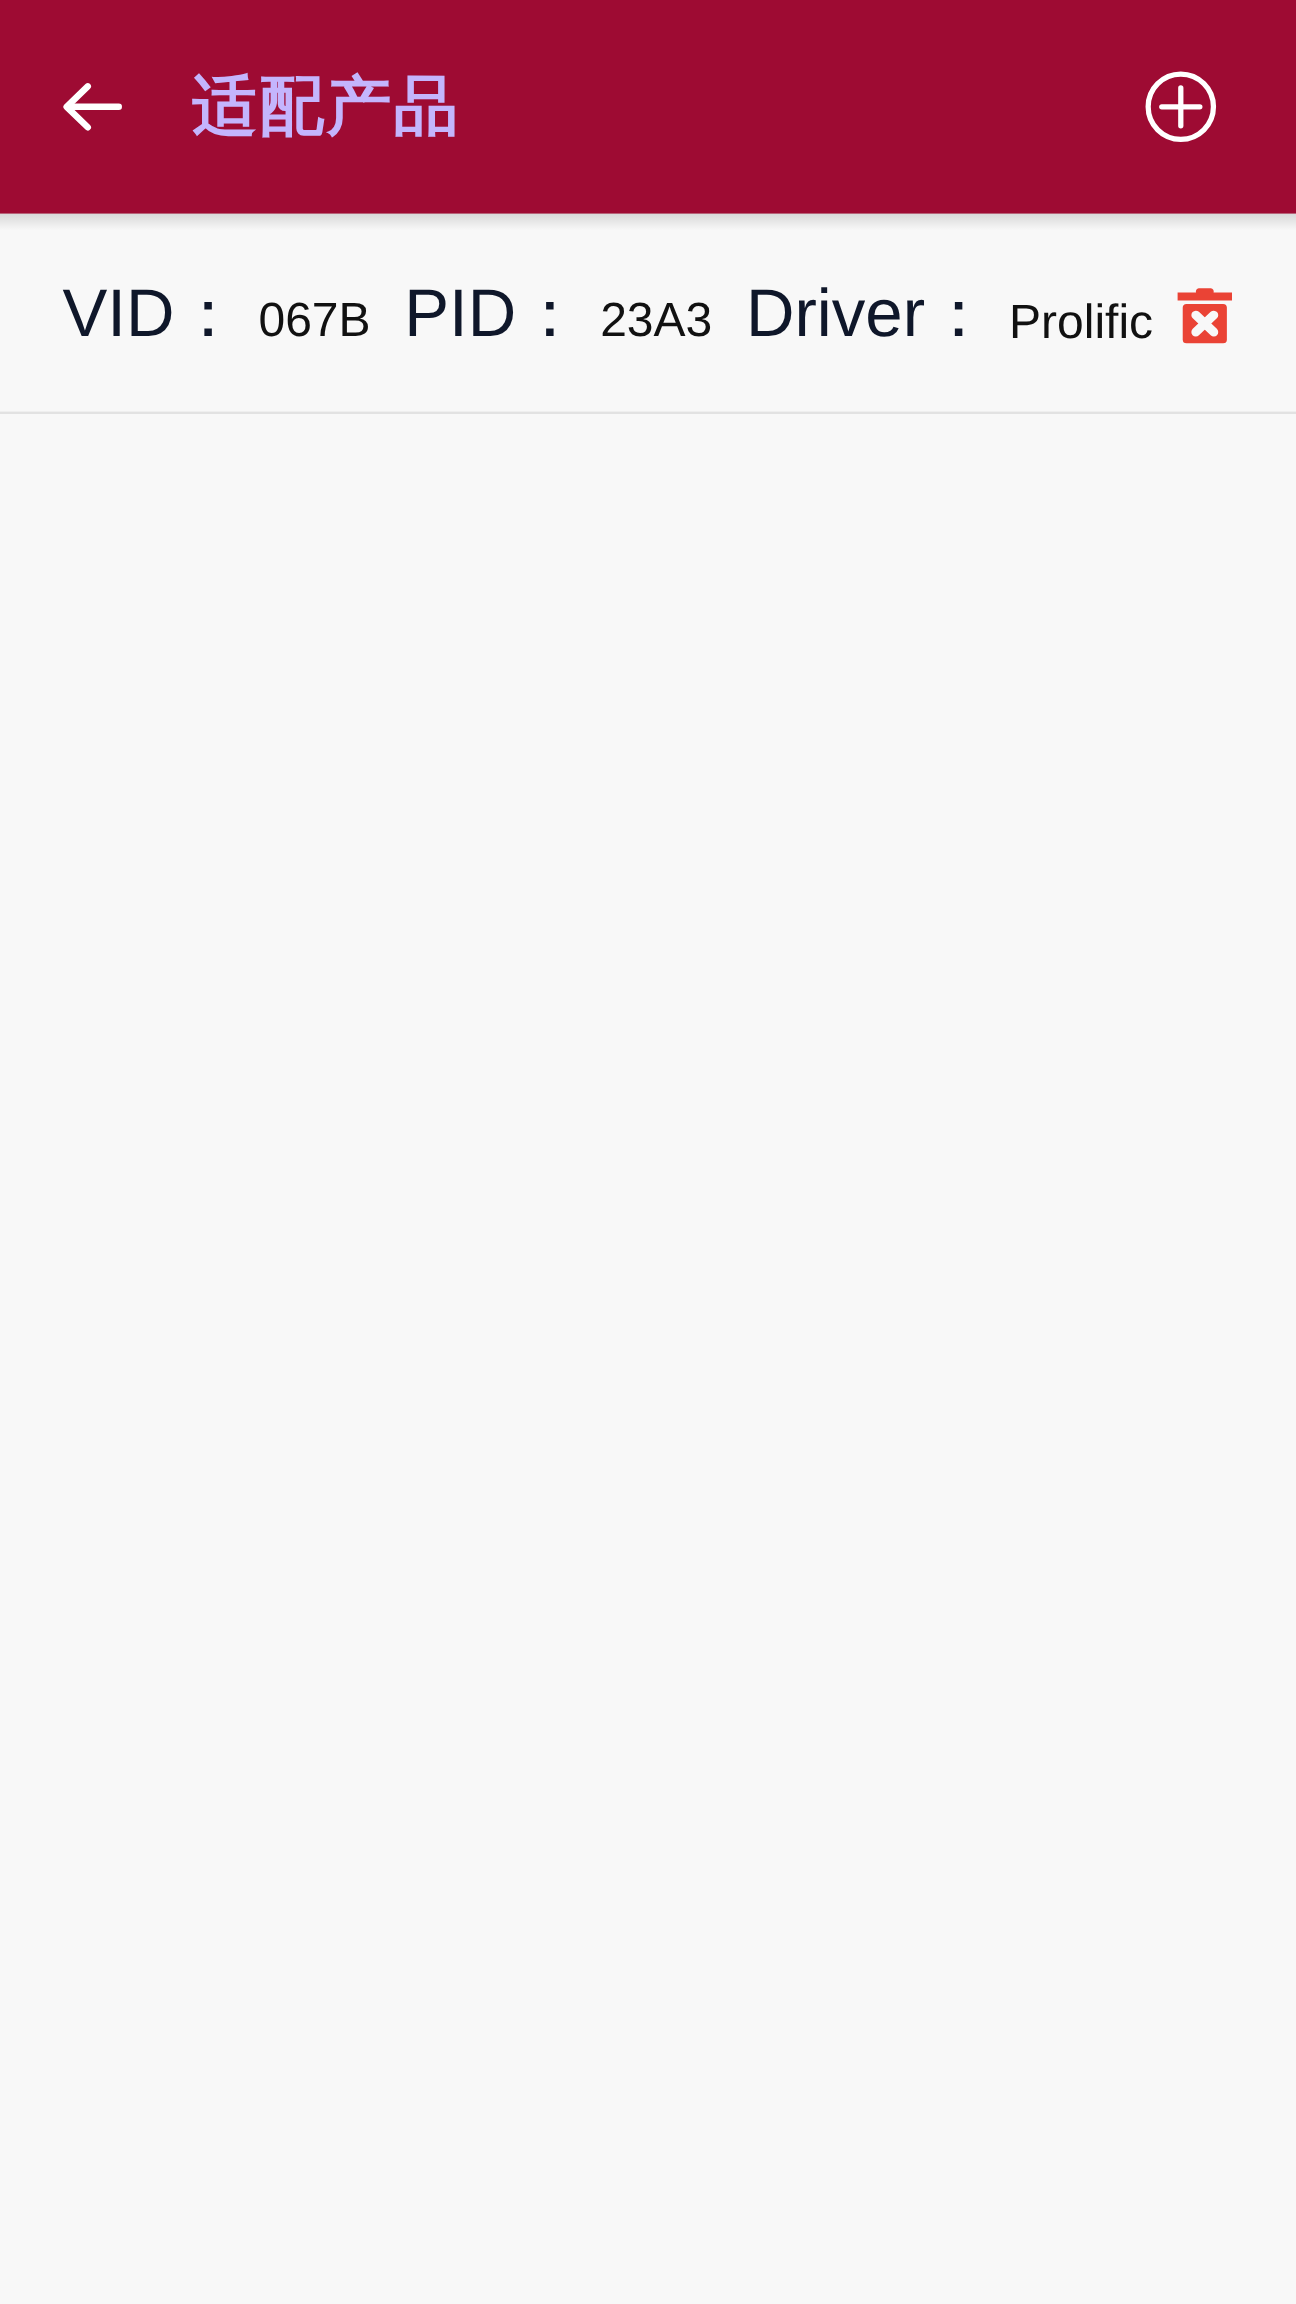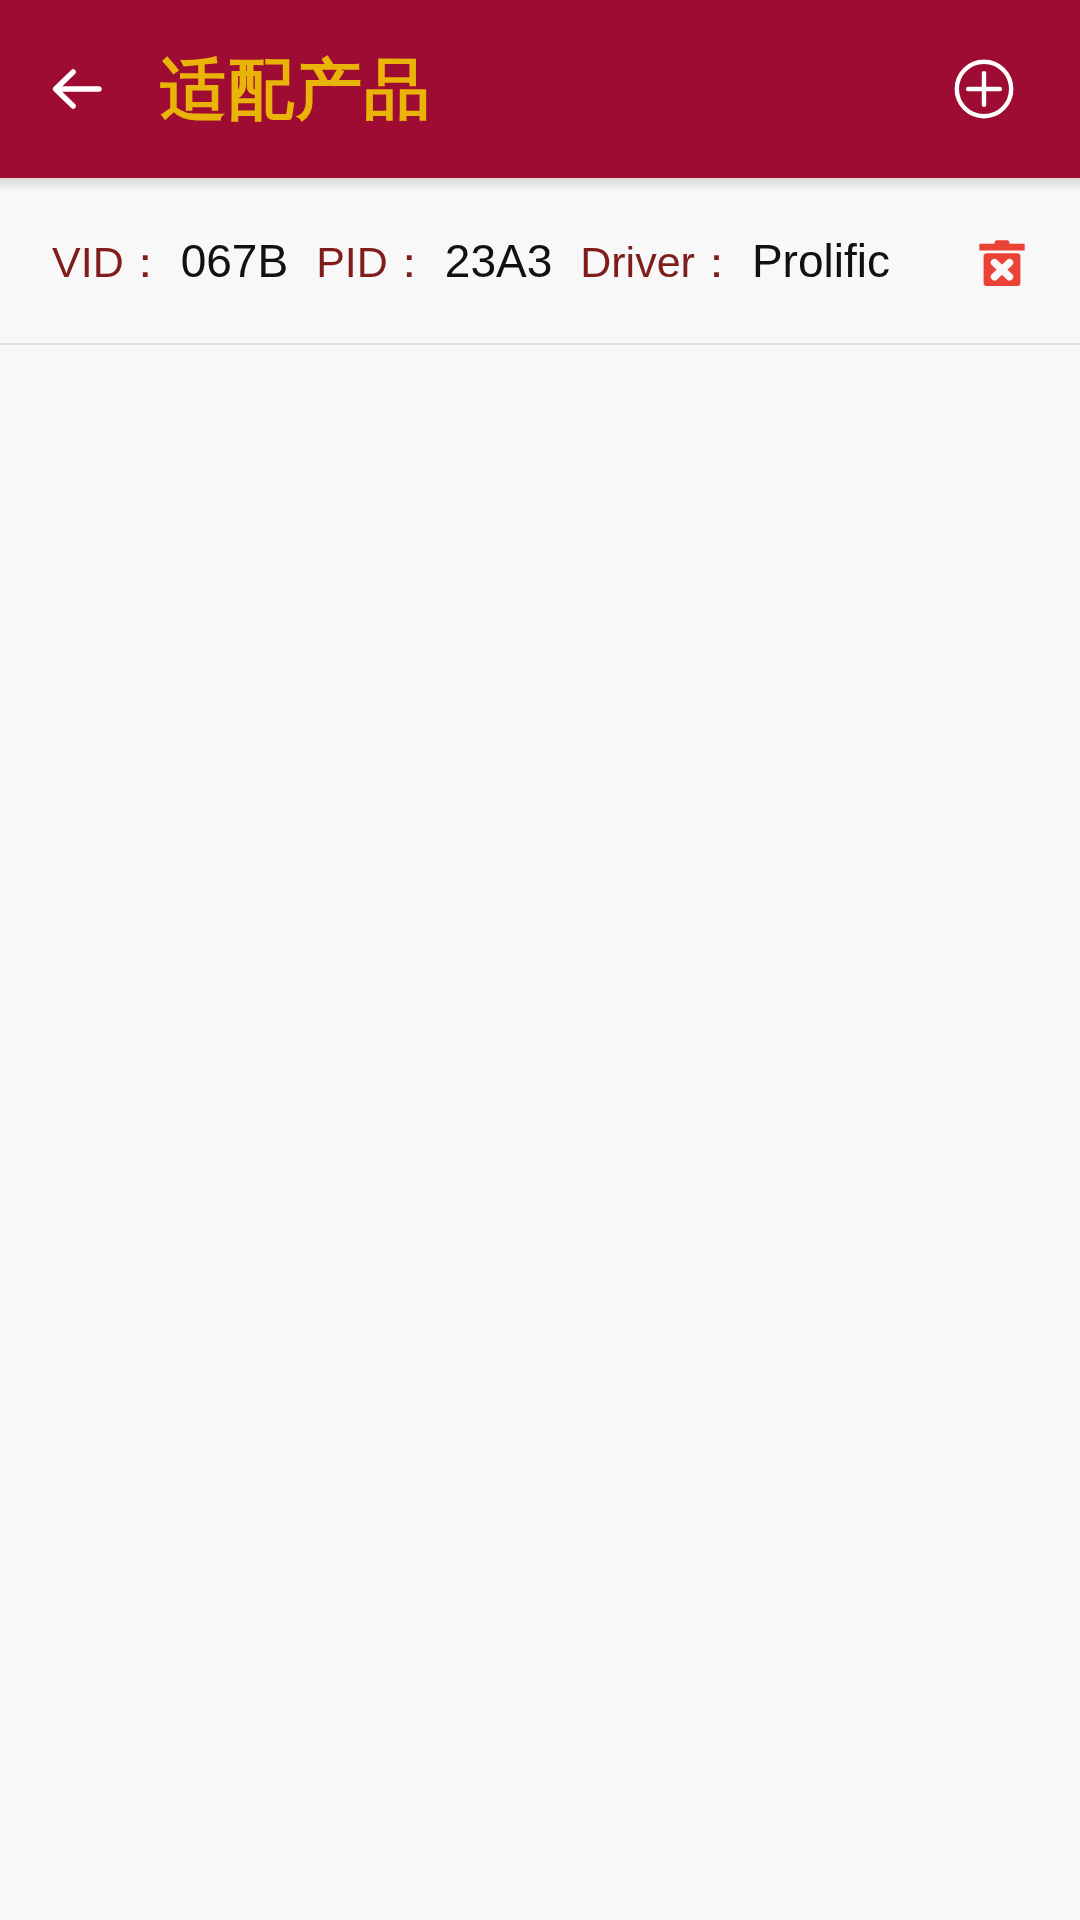--- a/index.html
+++ b/index.html
@@ -56,22 +56,22 @@
     flex: 0 0 auto;
     background: none;
     border: none;
     padding: 0;
     cursor: pointer;
   }
   .back-btn svg { display: block; }
 
   .appbar-title {
     margin-left: 50px;
-    color: #eab308;
-    font-size: 66px;
+    color: #c4b5fd;
+    font-size: 54px;
     font-weight: bold;
     letter-spacing: 2px;
     line-height: 1;
     white-space: nowrap;
     flex: 1 1 auto;
   }
 
   .add-btn {
     width: 72px;
     height: 72px;
@@ -116,27 +116,27 @@
   }
 
   .field {
     display: inline-flex;
     align-items: baseline;
     margin-right: 28px;
   }
   .field:last-child { margin-right: 0; align-items: flex-end; }
 
   .field-label {
-    color: #7f1d1d;
-    font-size: 43px;
+    color: #0f172a;
+    font-size: 56px;
     letter-spacing: 0px;
   }
   .field-value {
     color: #111111;
-    font-size: 46px;
+    font-size: 40px;
     margin-left: 14px;
   }
 
   .delete-btn {
     width: 86px;
     height: 86px;
     flex: 0 0 auto;
     display: flex;
     align-items: center;
     justify-content: center;

